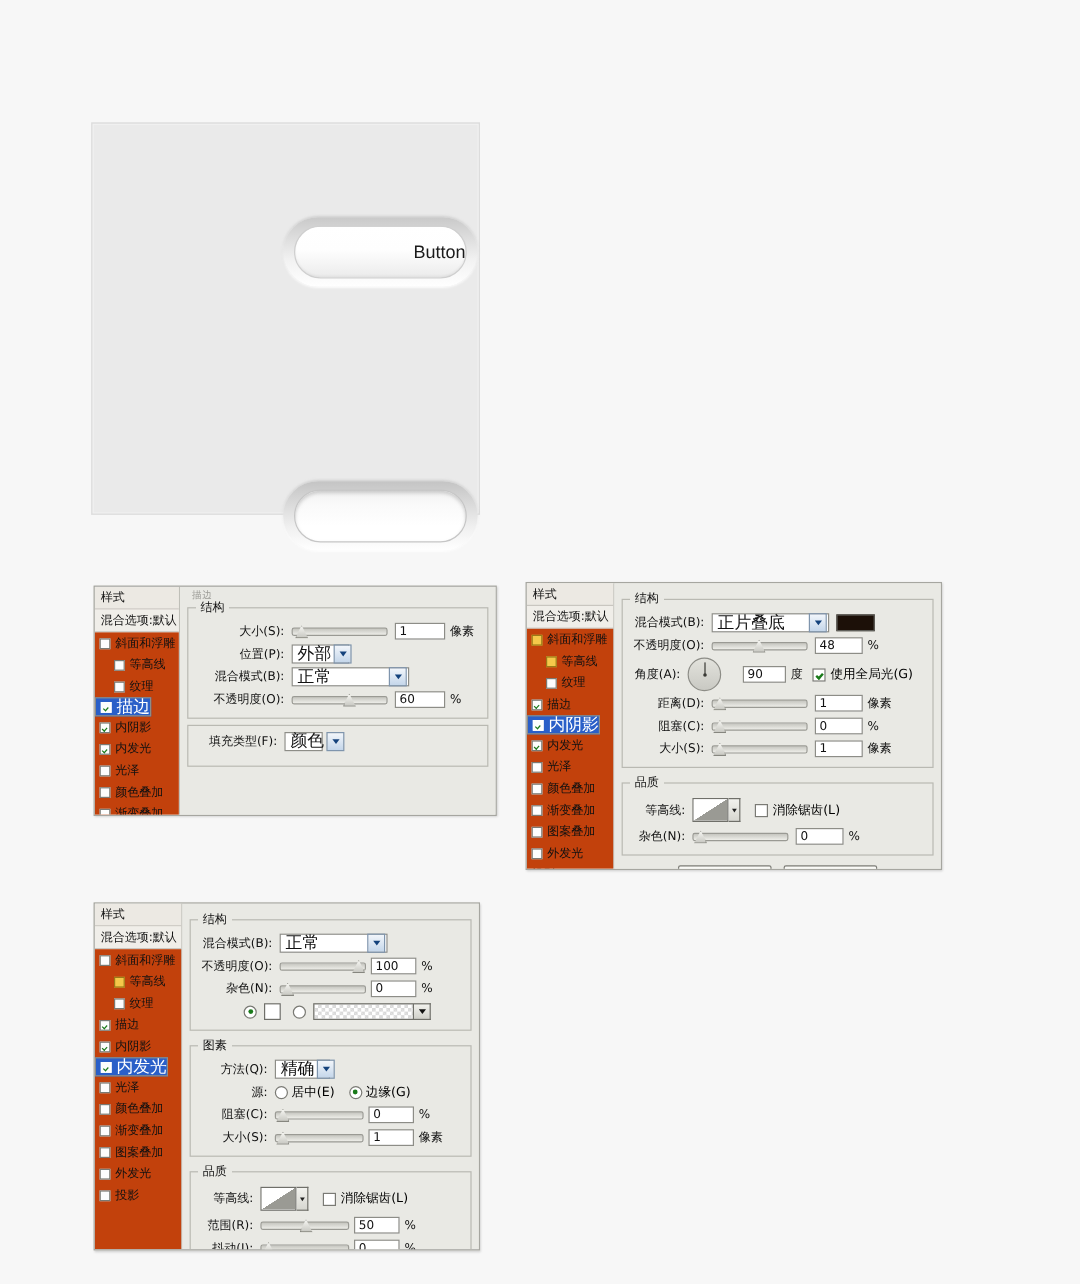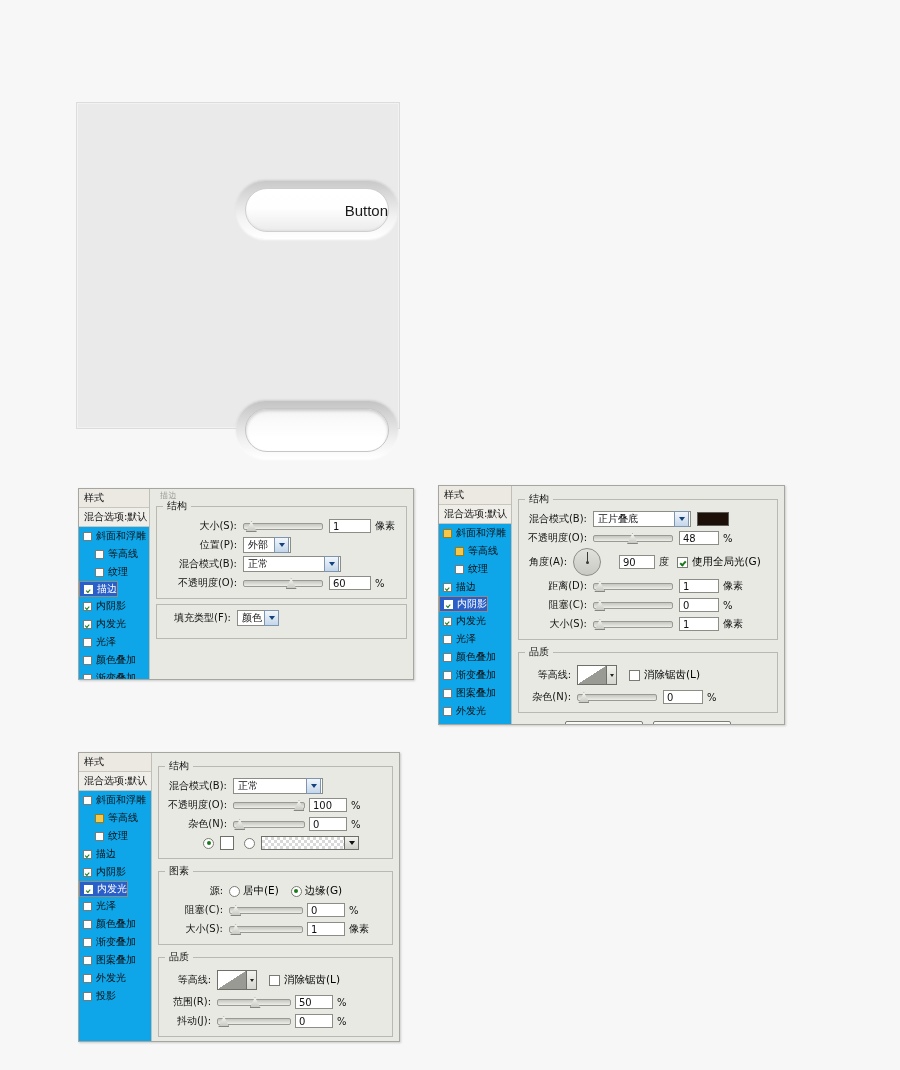--- a/index.html
+++ b/index.html
@@ -76,21 +76,21 @@
   .styles-hdr{
     padding:2px 4px 2px 5px;font-size:10px;color:#111;
     border-bottom:1px solid #c9c6c0;background:#ece9e3;
     white-space:nowrap;overflow:hidden;
   }
   .styles-sub{
     padding:2px 4px 2px 5px;font-size:10px;color:#111;
     border-bottom:1px solid #c9c6c0;background:#f0eee9;
     white-space:nowrap;overflow:hidden;
   }
-  .styles-list{flex:1;background:#0ea5e9;overflow:hidden;}
+  .styles-list{flex:1;background:#c2410c;overflow:hidden;}
   .srow{
     display:flex;align-items:center;gap:4px;
     padding:1px 3px 1px 4px;height:16px;white-space:nowrap;
     color:#111;font-size:10px;
   }
   .srow.indent{padding-left:16px;}
   .srow.sel{background:#2a5fc8;color:#fff;}
   .cb{
     width:9px;height:9px;flex:0 0 9px;border:1px solid #7a7a74;
     background:#fdfdfd;position:relative;box-sizing:border-box;
@@ -128,21 +128,21 @@
   
   .inp{
     border:1px solid #8d8d87;background:#fff;height:14px;line-height:14px;
     font-size:10px;padding:0 3px;box-sizing:border-box;color:#111;
   }
   .unit{font-size:10px;margin-left:4px;color:#111;}
   
   .sel{
     border:1px solid #8d8d87;background:#fff;height:16px;
     display:inline-flex;align-items:center;justify-content:space-between;
-    font-size:10px;padding:0 0 0 4px;box-sizing:border-box;color:#111;
+    font-size:14px;padding:0 0 0 4px;box-sizing:border-box;color:#111;
   }
   .sel .arw{
     width:13px;height:14px;flex:0 0 13px;margin:0 1px 0 2px;
     background:linear-gradient(180deg,#f2f6fb,#c4d6ea);
     border:1px solid #7f95ad;display:flex;align-items:center;justify-content:center;
   }
   .sel .arw i{
     width:0;height:0;border-left:3px solid transparent;border-right:3px solid transparent;
     border-top:4px solid #14427c;display:block;
   }
@@ -535,20 +535,29 @@
         <span class="rad" style="margin-left:10px"></span>
         <span class="gradbar" style="width:84px;margin-left:6px"></span>
         <span class="gradarw">
             <i></i>
           </span>
       </div>
     </fieldset>
     <fieldset class="grp" style="margin-top:5px">
       <legend>图素</legend>
       <div class="row">
+        <span class="lbl" style="width:58px">方法(Q):</span>
+        <span class="sel" style="width:46px;margin-left:6px">
+          <span>精确</span>
+          <span class="arw">
+              <i></i>
+            </span>
+        </span>
+      </div>
+      <div class="row">
         <span class="lbl" style="width:58px">源:</span>
         <span class="rad" style="margin-left:6px"></span>
         <span style="margin-left:3px">居中(E)</span>
         <span class="rad on" style="margin-left:12px"></span>
         <span style="margin-left:3px">边缘(G)</span>
       </div>
       <div class="row">
         <span class="lbl" style="width:58px">阻塞(C):</span>
         <span class="slider" style="width:74px;margin-left:6px">
           <span class="strack"></span>

